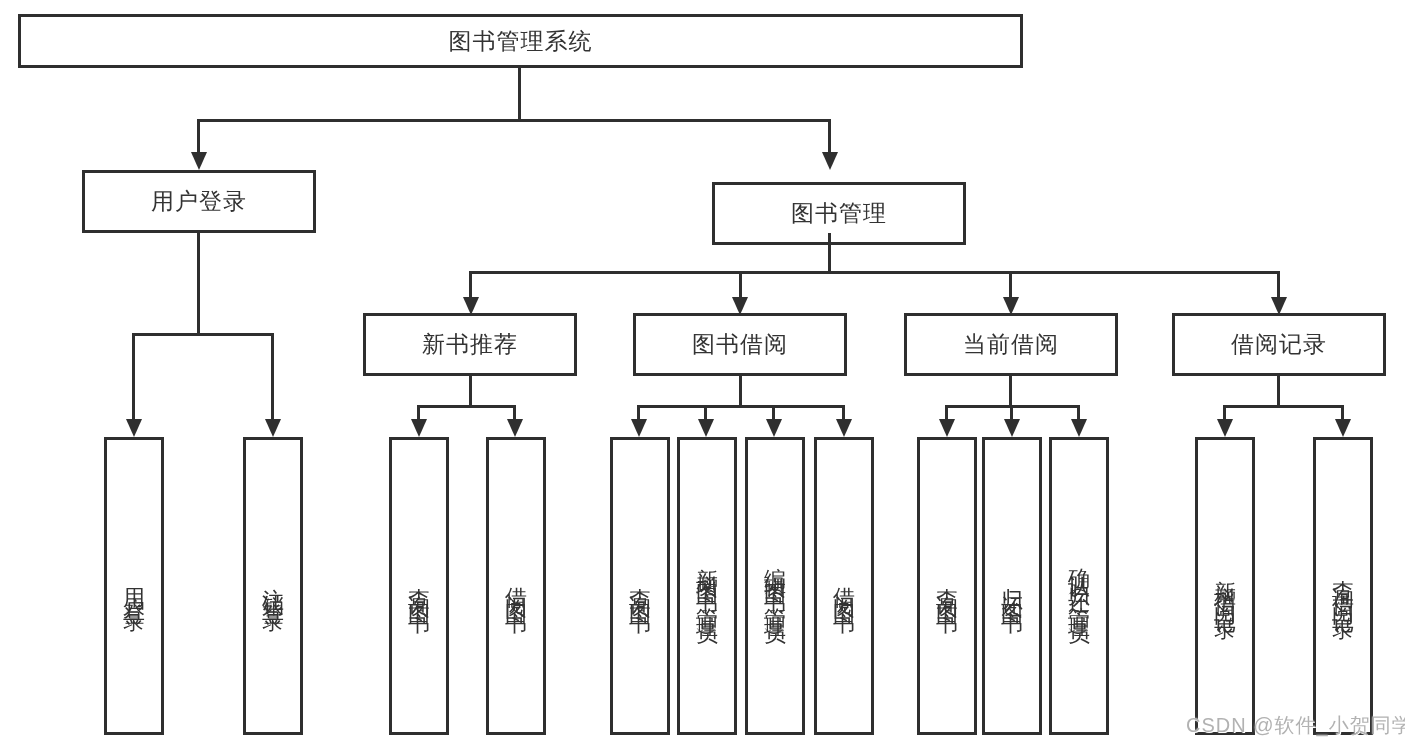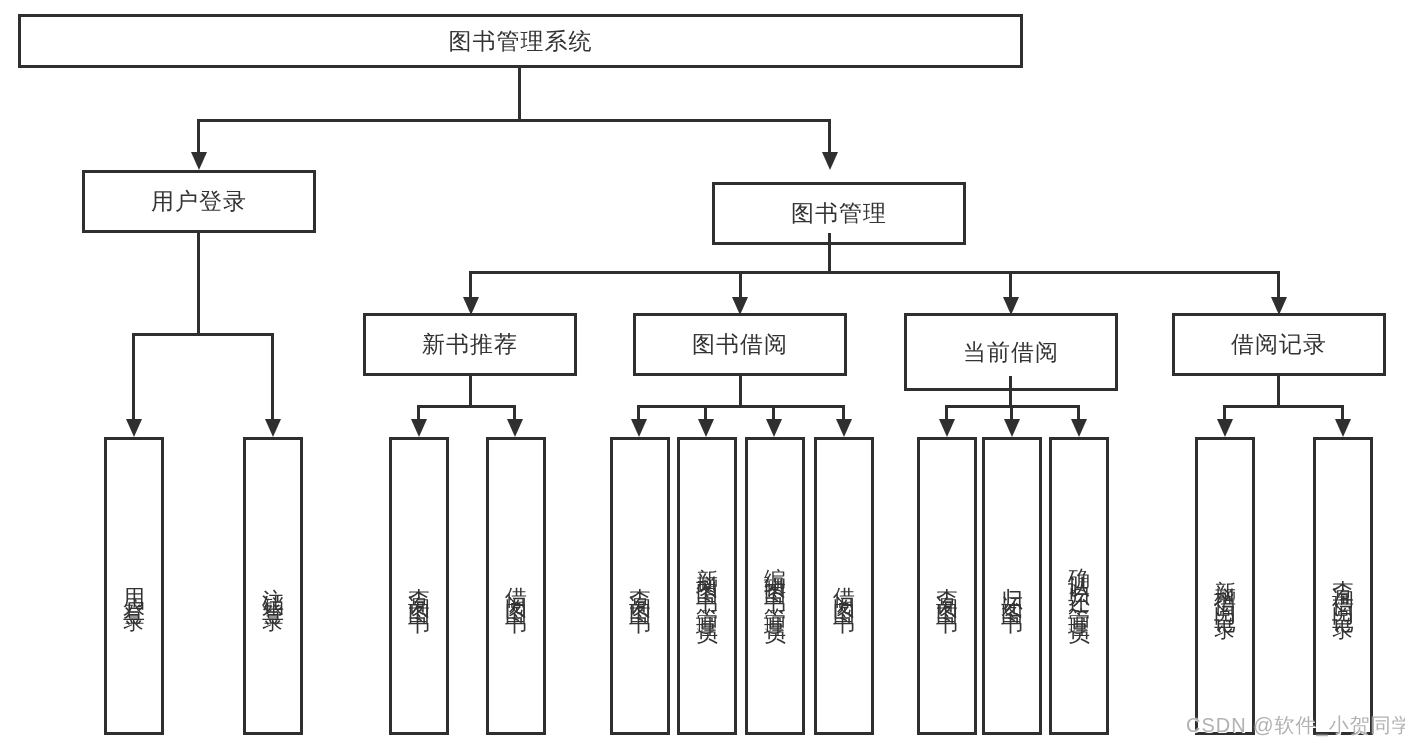--- a/index.html
+++ b/index.html
@@ -43,21 +43,21 @@
   <div class="box hbox" style="left:712px;top:170px;width:254px;height:63px;margin-top:12px;">
     <span>图书管理</span>
   </div>
 
   <div class="box hbox" style="left:363px;top:313px;width:214px;height:63px;">
     <span>新书推荐</span>
   </div>
   <div class="box hbox" style="left:633px;top:313px;width:214px;height:63px;">
     <span>图书借阅</span>
   </div>
-  <div class="box hbox" style="left:904px;top:313px;width:214px;height:78px;text-align:center;">
+  <div class="box hbox" style="left:904px;top:313px;width:214px;height:63px;text-align:center;">
     <span>当前借阅</span>
   </div>
   <div class="box hbox" style="left:1172px;top:313px;width:214px;height:63px;">
     <span>借阅记录</span>
   </div>
 
   <div class="box vbox" style="left:104px;top:437px;width:60px;height:298px;">
     <span>用户登录</span>
   </div>
   <div class="box vbox" style="left:243px;top:437px;width:60px;height:298px;">

